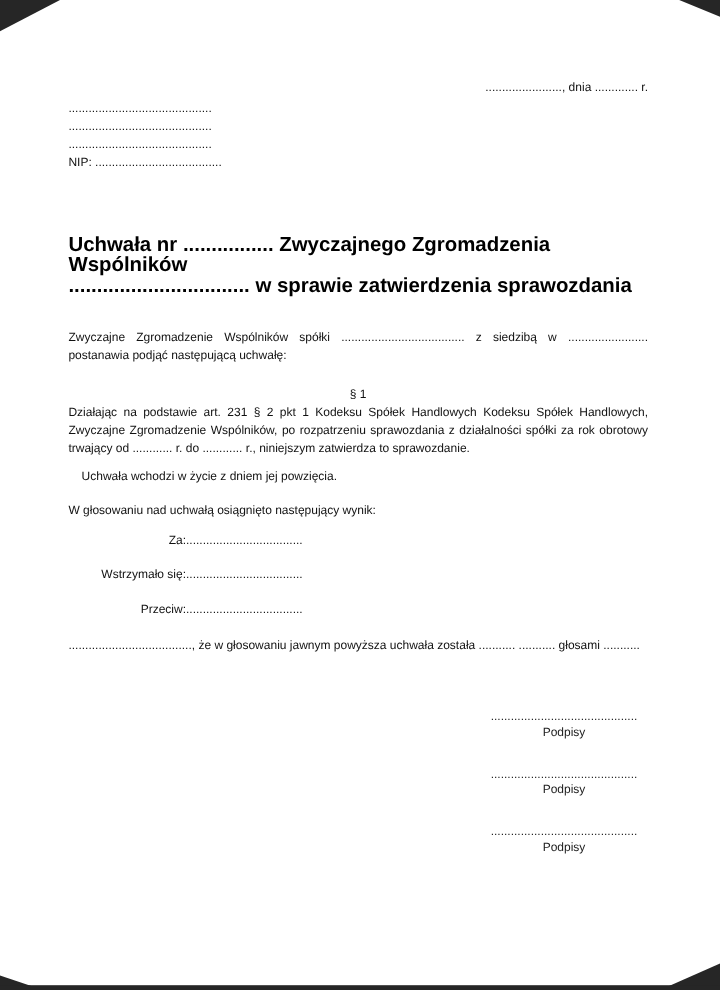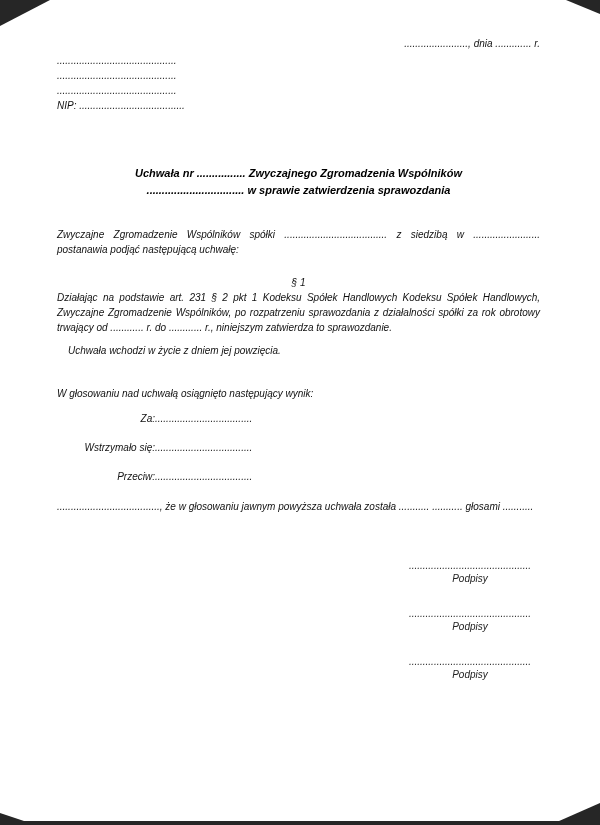--- a/index.html
+++ b/index.html
@@ -23,41 +23,40 @@
   .corner { position: absolute; width: 0; height: 0; }
   .c-tl { top: 0; left: 0;  border-top: 26px solid #262626; border-right: 50px solid transparent; }
   .c-tr { top: 0; right: 0; border-top: 14px solid #262626; border-left: 34px solid transparent; }
   .c-bl { bottom: 0; left: 0;  border-bottom: 12px solid #262626; border-right: 36px solid transparent; }
   .c-br { bottom: 0; right: 0; border-bottom: 22px solid #262626; border-left: 50px solid transparent; }
   .edge-bottom { position: absolute; left: 0; right: 0; bottom: 0; height: 4px; background: #262626; }
 
   .content {
     position: absolute;
     left: 57px;
-    top: 36px;
+    top: 66px;
     width: 483px;
     color: #111111;
     font-size: 10px;
     line-height: 15px;
-    font-style: italic;
   }
   .date-line {
     text-align: right;
   }
   .sender-block {
     margin-top: 2px;
   }
   .sender-block div {
     line-height: 15px;
   }
   .doc-title {
     margin-top: 52px;
-    text-align: center;
+    text-align: left;
     font-weight: bold;
-    font-size: 11px;
+    font-size: 17px;
     line-height: 17px;
     color: #000000;
   }
   p { margin: 0; }
   .intro-para {
     margin-top: 28px;
     text-align: justify;
   }
   .section-heading {
     margin-top: 18px;
@@ -65,21 +64,21 @@
   }
   .body-para {
     margin-top: 0;
     text-align: justify;
   }
   .effective-line {
     margin-top: 8px;
     margin-left: 11px;
   }
   .voting-intro {
-    margin-top: 28px;
+    margin-top: 13px;
   }
   .vote-rows { margin-top: 10px; }
   .vote-row + .vote-row { margin-top: 14px; }
   .vote-label {
     display: inline-block;
     width: 98px;
     text-align: right;
   }
   .closing-line {
     margin-top: 15px;

